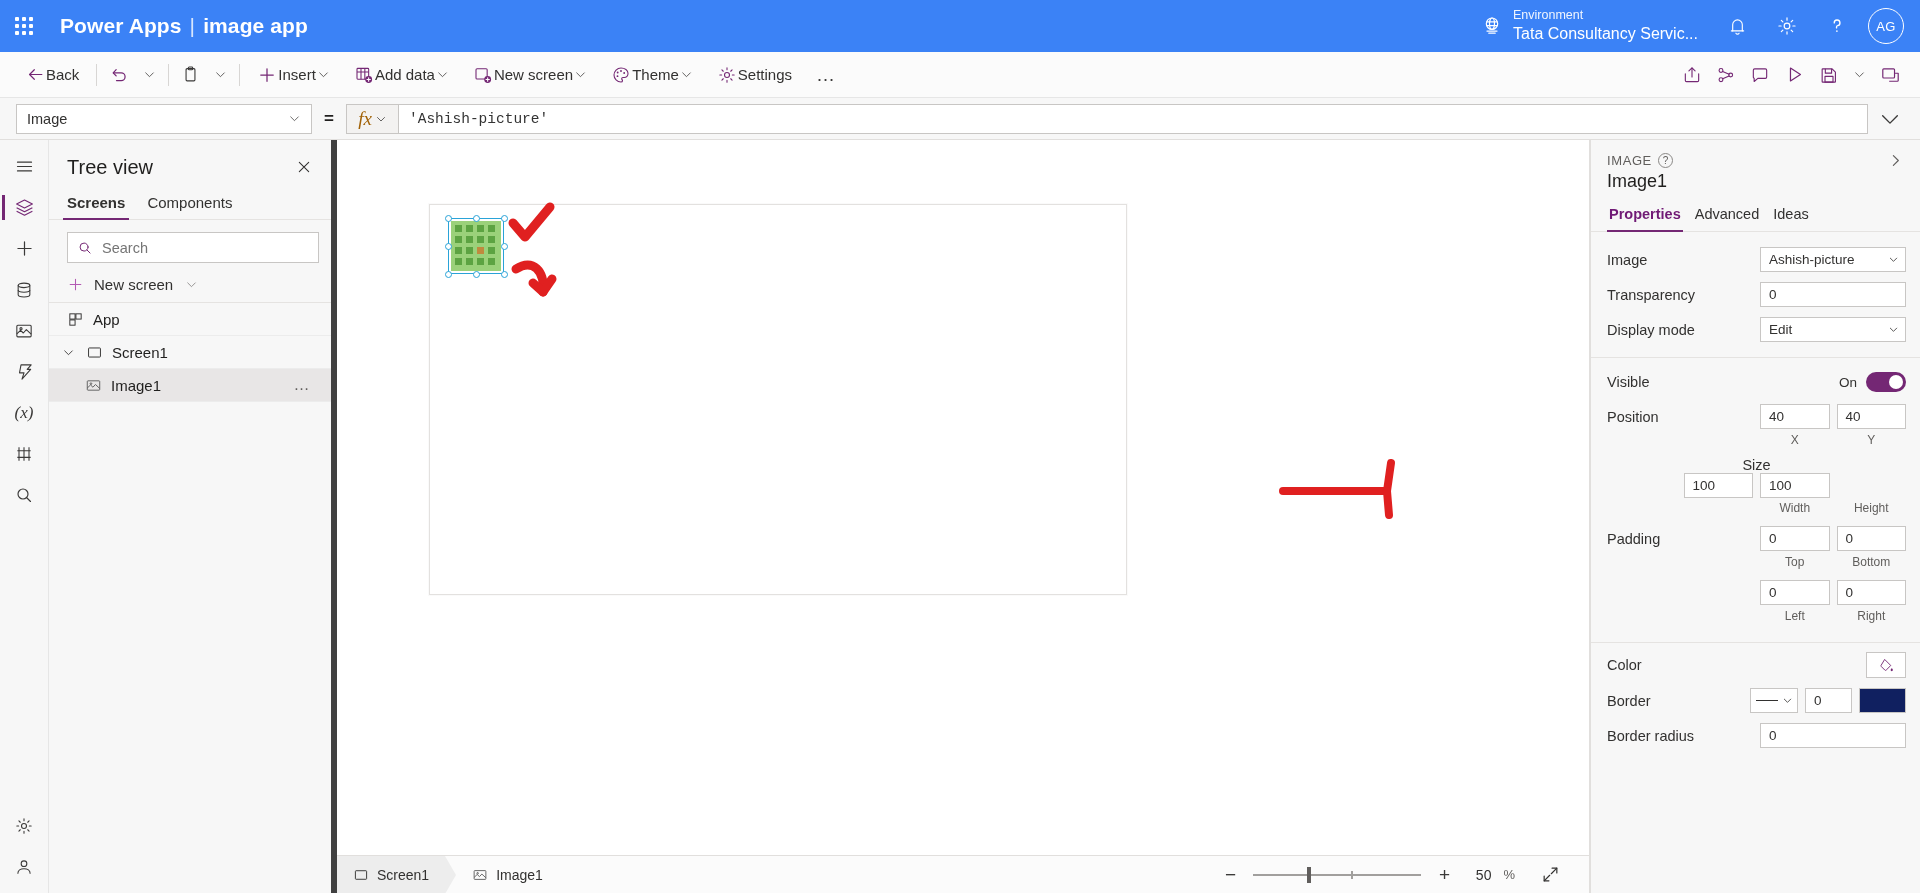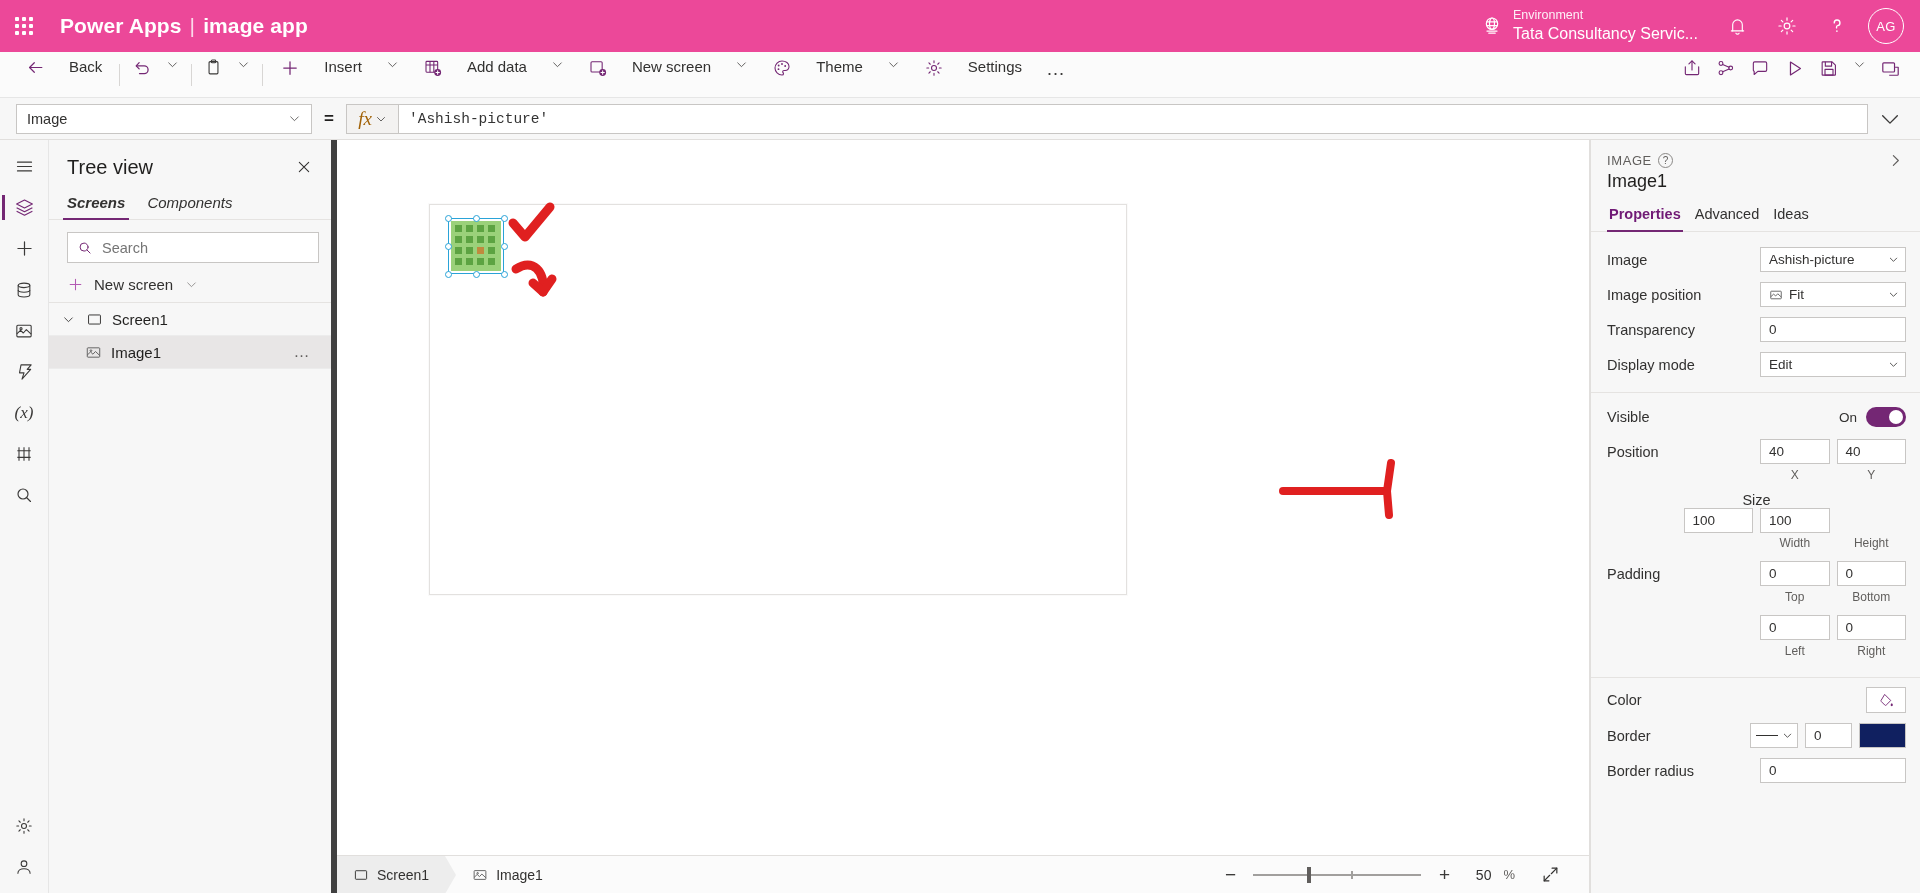--- a/index.html
+++ b/index.html
@@ -6,21 +6,21 @@
   html, body {
     width: 1920px; height: 893px;
     font-family: "Liberation Sans", sans-serif;
     background: #ffffff;
     overflow: hidden;
   }
   .app { position: relative; width: 1920px; height: 893px; display: flex; flex-direction: column; }
 
   
   .topbar {
-    height: 52px; background: #ec4899; color: #ffffff;
+    height: 52px; background: #3b82f6; color: #ffffff;
     display: flex; align-items: center; flex-shrink: 0;
   }
   .waffle {
     width: 48px; height: 52px; display: flex; align-items: center; justify-content: center;
     cursor: pointer;
   }
   .waffle-grid { display: grid; grid-template-columns: repeat(3, 4px); grid-gap: 3px; }
   .waffle-grid i { width: 4px; height: 4px; background: #fff; border-radius: 1px; display: block; }
   .brand {
     font-size: 21px; font-weight: bold; letter-spacing: .1px;
@@ -42,21 +42,21 @@
     display: flex; align-items: center; justify-content: center;
     font-size: 13px; margin: 0 16px 0 6px; cursor: pointer; letter-spacing: .4px;
   }
 
   
   .toolbar {
     height: 46px; background: #fbfbfb; border-bottom: 1px solid #e6e6e6;
     display: flex; align-items: center; flex-shrink: 0; color: #3b3a39;
   }
   .tb-btn {
-    display: flex; align-items: flex-start; gap: 24px; height: 34px;
+    display: flex; align-items: center; gap: 1px; height: 34px;
     padding: 0 10px; margin: 0 2px; font-size: 15px; cursor: pointer;
     color: #323130; border-radius: 2px; white-space: nowrap;
   }
   .tb-btn.small { padding: 0 5px; }
   .tb-sep { width: 1px; height: 22px; background: #d8d6d4; margin: 0 5px; }
   .tb-spacer { flex: 1; }
   .chev { font-size: 10px; color: #4b4a49; }
   svg.ic { display: block; }
 
   
@@ -101,21 +101,21 @@
   .rail-spacer { flex: 1; }
 
   
   .treeview {
     width: 288px; background: #f7f7f7; border-right: 6px solid #404040;
     display: flex; flex-direction: column; flex-shrink: 0;
   }
   .tv-head { display: flex; align-items: center; padding: 14px 14px 8px 18px; }
   .tv-title { font-size: 20px; color: #201f1e; flex: 1; }
   .tv-close { cursor: pointer; width: 26px; height: 26px; display: flex; align-items: center; justify-content: center; }
-  .tv-tabs { display: flex; gap: 6px; padding: 0 10px; border-bottom: 1px solid #e5e3e1; font-style: italic; }
+  .tv-tabs { display: flex; gap: 6px; padding: 0 10px; border-bottom: 1px solid #e5e3e1; }
   .tv-tab {
     padding: 6px 8px 8px; font-size: 15px; color: #323130; cursor: pointer; position: relative;
   }
   .tv-tab.active { font-weight: bold; }
   .tv-tab.active::after {
     content: ""; position: absolute; left: 4px; right: 4px; bottom: -1px; height: 2.5px; background: #742774;
   }
   .tv-search {
     margin: 12px 12px 0 18px; height: 31px; background: #fff; border: 1px solid #c8c6c4;
     display: flex; align-items: center; gap: 9px; padding: 0 9px;
@@ -593,20 +593,30 @@
             </svg>
         </span>
         <span>New screen</span>
         <span class="chev" style="padding-left:2px;">
           <svg class="ic" width="13" height="13" viewBox="0 0 24 24" fill="none" stroke="#8a8886" stroke-width="1.6" stroke-linecap="round" stroke-linejoin="round">
               <path d="M5 9l7 7 7-7"></path>
             </svg>
         </span>
       </div>
 
+      <div class="tv-row">
+        <span>
+          <svg class="ic" width="17" height="17" viewBox="0 0 24 24" fill="none" stroke="#323130" stroke-width="1.35">
+            <rect x="4" y="4" width="7.4" height="7.4"></rect>
+              <rect x="12.6" y="4" width="7.4" height="7.4"></rect>
+              <rect x="4" y="12.6" width="7.4" height="7.4"></rect>
+          </svg>
+        </span>
+        <span>App</span>
+      </div>
 
       <div class="tv-row" style="padding-left:10px;">
         <span style="width:18px;display:flex;justify-content:center;">
           <svg class="ic" width="13" height="13" viewBox="0 0 24 24" fill="none" stroke="#323130" stroke-width="1.6" stroke-linecap="round" stroke-linejoin="round">
               <path d="M5 9l7 7 7-7"></path>
             </svg>
         </span>
         <span>
           <svg class="ic" width="17" height="17" viewBox="0 0 24 24" fill="none" stroke="#323130" stroke-width="1.35">
               <rect x="3.6" y="5.6" width="16.8" height="12.8" rx="1"></rect>
@@ -750,39 +760,20 @@
               <span class="val">Ashish-picture</span>
               <span class="chev">
                 <svg class="ic" width="11" height="11" viewBox="0 0 24 24" fill="none" stroke="#4b4a49" stroke-width="2" stroke-linecap="round" stroke-linejoin="round">
                     <path d="M5 9l7 7 7-7"></path>
                   </svg>
               </span>
             </div>
           </div>
         </div>
 
-        <div class="prow">
-          <span class="plabel">Image position</span>
-          <div class="pctl">
-            <div class="dd">
-              <span>
-                <svg class="ic" width="14" height="14" viewBox="0 0 24 24" fill="none" stroke="#5a5a5a" stroke-width="1.5" stroke-linejoin="round">
-                  <rect x="3" y="5.5" width="18" height="13" rx="1"></rect>
-                    <path d="M3 15l5-4.5 3.4 3.2 3.6-3.8L21 15.4"></path>
-                </svg>
-              </span>
-              <span class="val">Fit</span>
-              <span class="chev">
-                <svg class="ic" width="11" height="11" viewBox="0 0 24 24" fill="none" stroke="#4b4a49" stroke-width="2" stroke-linecap="round" stroke-linejoin="round">
-                    <path d="M5 9l7 7 7-7"></path>
-                  </svg>
-              </span>
-            </div>
-          </div>
-        </div>
 
         <div class="prow">
           <span class="plabel">Transparency</span>
           <div class="pctl">
             <div class="txtin">0</div>
           </div>
         </div>
 
         <div class="prow">
           <span class="plabel">Display mode</span>

